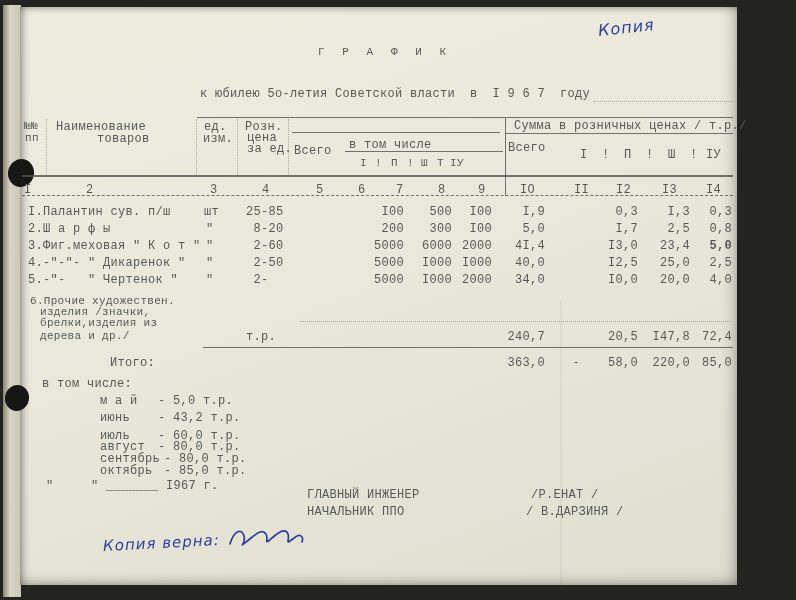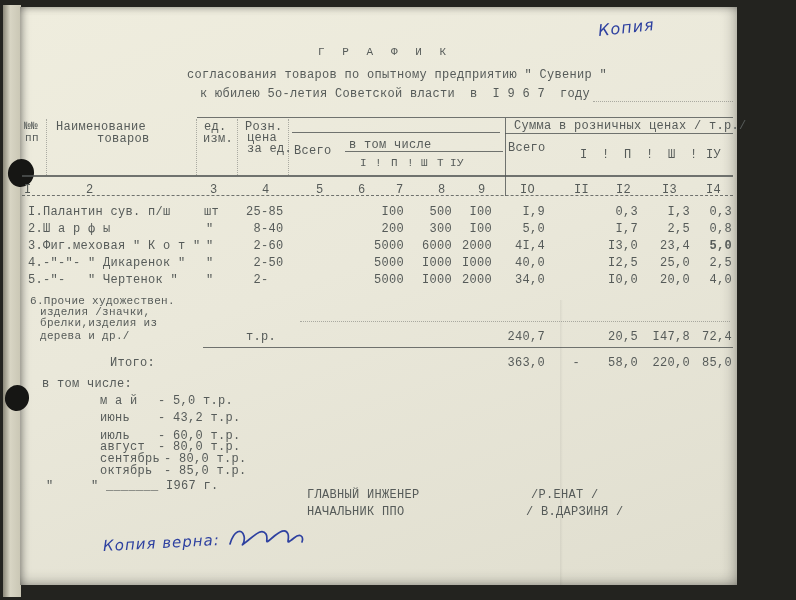--- a/index.html
+++ b/index.html
@@ -44,21 +44,20 @@
   <div class="hole" style="left:8px;top:159px;width:26px;height:28px;transform:rotate(12deg)"></div>
   <div class="hole" style="left:5px;top:385px;width:24px;height:26px;transform:rotate(12deg)"></div>
 
   <div class="hand" style="left:598px;top:18px;font-size:16px;transform:rotate(-6deg)">Копия</div>
   <div class="hand" style="left:103px;top:534px;font-size:15px;transform:rotate(-3deg)">Копия верна:</div>
   <svg style="position:absolute;left:222px;top:518px" width="90" height="40" viewBox="0 0 90 40">
     <path d="M8,26 C12,12 20,10 22,18 C24,26 16,30 24,24 C34,16 40,10 44,16 C47,21 41,28 50,20 C58,13 64,10 66,16 C68,22 62,28 72,20 C78,15 82,18 80,24" stroke="#2e41a0" stroke-width="1.7" fill="none" stroke-linecap="round"></path>
   </svg>
 
   <div class="t sp" style="left:318px;top:47px;font-size:11px">Г  Р  А  Ф  И  К</div>
-  <div class="t" style="left:187px;top:69px">согласования товаров по опытному предприятию " Сувенир "</div>
   <div class="t" style="left:200px;top:88px">к юбилею 5о-летия Советской власти  в  I 9 6 7  году</div>
   <div class="lndot" style="left:593px;top:101px;width:140px"></div>
 
   <div class="ln" style="left:197px;top:117px;width:536px"></div>
   <div class="ln" style="left:292px;top:132px;width:208px"></div>
   <div class="ln" style="left:505px;top:133px;width:228px"></div>
   <div class="ln" style="left:345px;top:151px;width:158px"></div>
   <div class="ln" style="left:22px;top:175px;width:711px;height:2px"></div>
   <div class="lnd" style="left:22px;top:195px;width:711px"></div>
   <div class="vln" style="left:505px;top:118px;height:78px"></div>
@@ -116,21 +115,21 @@
   <div class="t r" style="left:350px;top:206px;width:54px">I00</div>
   <div class="t r" style="left:398px;top:206px;width:54px">500</div>
   <div class="t r" style="left:444px;top:206px;width:48px">I00</div>
   <div class="t r" style="left:490px;top:206px;width:55px">I,9</div>
   <div class="t r" style="left:586px;top:206px;width:52px">0,3</div>
   <div class="t r" style="left:636px;top:206px;width:54px">I,3</div>
   <div class="t r" style="left:688px;top:206px;width:44px">0,3</div>
 
   <div class="t" style="left:28px;top:223px">2.Ш а р ф ы</div>
   <div class="t" style="left:206px;top:223px">"</div>
-  <div class="t" style="left:246px;top:223px"> 8-40</div>
+  <div class="t" style="left:246px;top:223px"> 8-20</div>
   <div class="t r" style="left:350px;top:223px;width:54px">200</div>
   <div class="t r" style="left:398px;top:223px;width:54px">300</div>
   <div class="t r" style="left:444px;top:223px;width:48px">I00</div>
   <div class="t r" style="left:490px;top:223px;width:55px">5,0</div>
   <div class="t r" style="left:586px;top:223px;width:52px">I,7</div>
   <div class="t r" style="left:636px;top:223px;width:54px">2,5</div>
   <div class="t r" style="left:688px;top:223px;width:44px">0,8</div>
 
   <div class="t" style="left:28px;top:240px">3.Фиг.меховая " К о т "</div>
   <div class="t" style="left:206px;top:240px">"</div>

